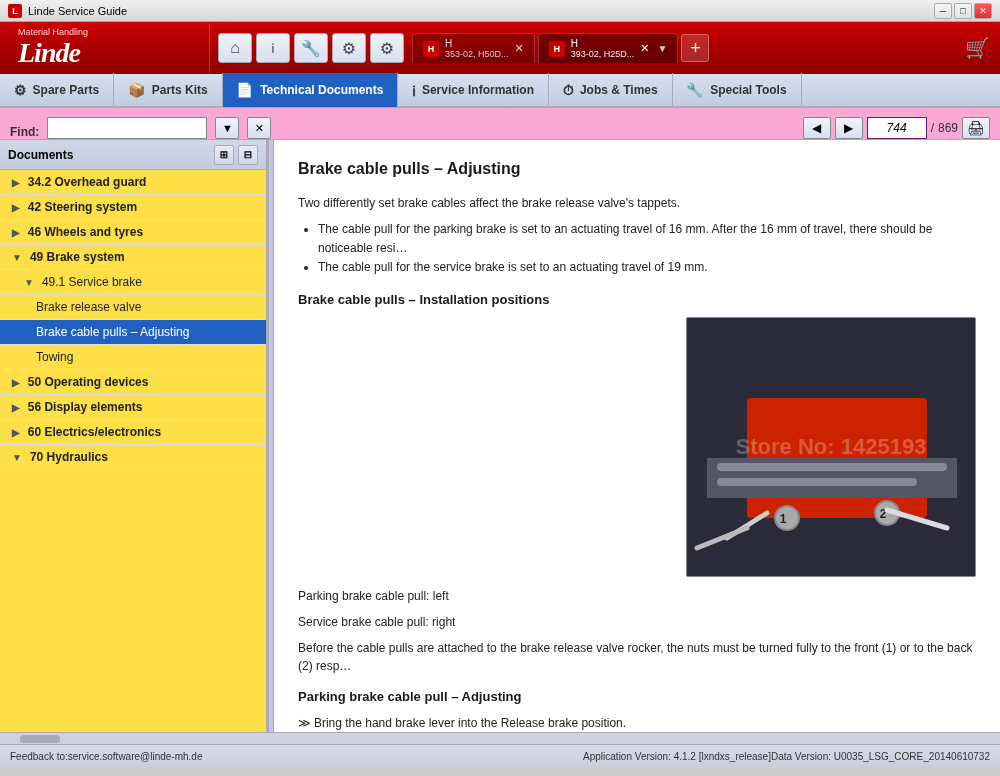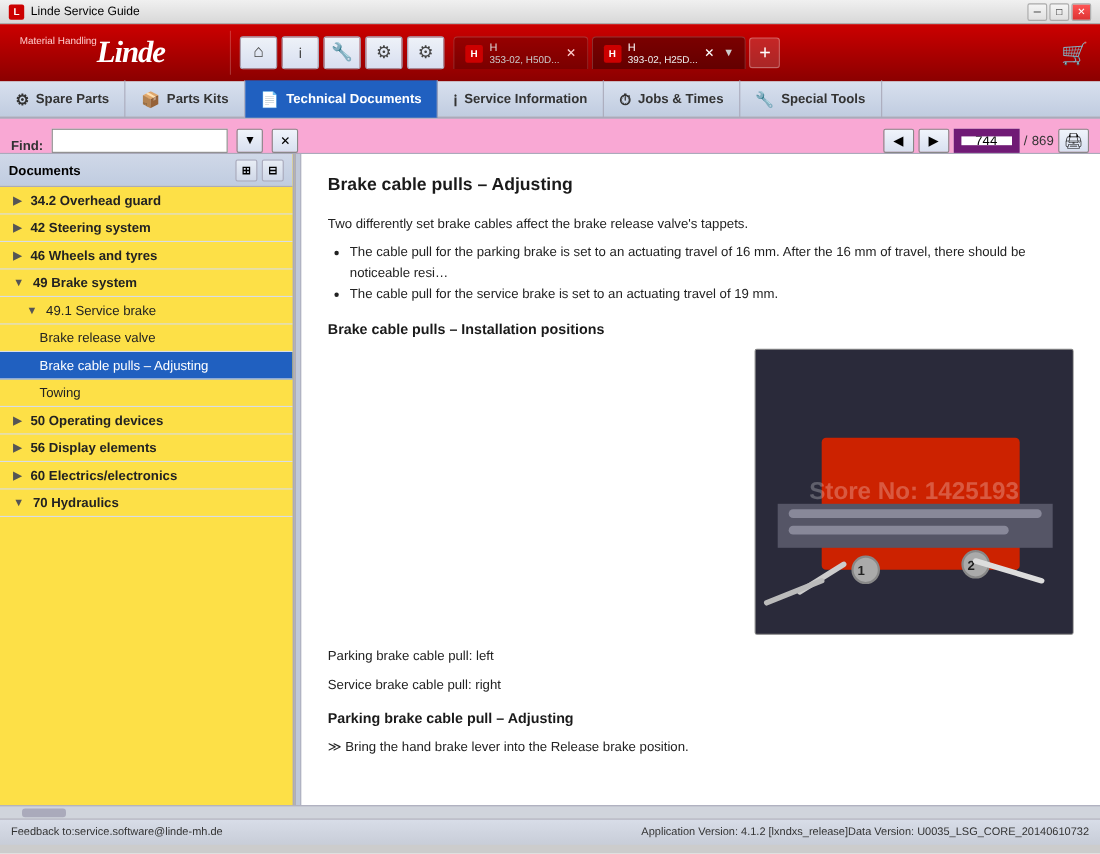--- a/index.html
+++ b/index.html
@@ -78,21 +78,21 @@
       display: flex; align-items: center; justify-content: center; font-size: 11px;
     }
     .find-spacer { flex: 1; }
     .page-nav { display: flex; align-items: center; gap: 4px; }
     .page-nav-btn {
       width: 28px; height: 22px; background: linear-gradient(to bottom, #f0f4fb, #d8e0f0);
       border: 1px solid #888; border-radius: 2px; cursor: pointer;
       display: flex; align-items: center; justify-content: center;
     }
     .page-input {
-      width: 60px; height: 22px; border: 7px solid #701a75; text-align: center; font-size: 12px;
+      width: 60px; height: 22px; border: 1px solid #701a75; text-align: center; font-size: 12px; font-style: italic;
     }
     .page-total { font-size: 12px; color: #333; }
     .print-btn {
       width: 28px; height: 22px; background: linear-gradient(to bottom, #f0f4fb, #d8e0f0);
       border: 1px solid #888; border-radius: 2px; cursor: pointer;
       display: flex; align-items: center; justify-content: center; font-size: 14px;
     }
 
     
     .sidebar {
@@ -265,20 +265,21 @@
       cursor: pointer;
     }
 
     .app-header-inner {
       display: flex;
       align-items: center;
       width: 100%;
     }
     .header-logo-section {
       display: flex;
+      flex-direction: column;
       align-items: flex-start;
       padding: 4px 12px 4px 8px;
       border-right: 1px solid rgba(255,255,255,0.2);
       min-width: 200px;
     }
     .header-tab {
       background: rgba(0,0,0,0.2);
       border: 1px solid rgba(255,255,255,0.2);
       border-bottom: none;
       border-radius: 4px 4px 0 0;
@@ -493,20 +494,21 @@
             <line x1="80" y1="195" x2="40" y2="220" stroke="#cccccc" stroke-width="5" stroke-linecap="round"></line>
             <line x1="200" y1="192" x2="260" y2="210" stroke="#dddddd" stroke-width="5" stroke-linecap="round"></line>
             <line x1="60" y1="210" x2="10" y2="230" stroke="#bbbbbb" stroke-width="5" stroke-linecap="round"></line>
           </svg>
           <div class="watermark">Store No: 1425193</div>
         </div>
       </div>
 
       <p class="content-text" style="margin-top:10px;">Parking brake cable pull: left</p>
       <p class="content-text">Service brake cable pull: right</p>
+      <p class="content-text">Before the cable pulls are attached to the brake release valve rocker, the nuts must be turned fully to the front (1) or to the back (2) resp…</p>
 
       <p class="content-subtitle">Parking brake cable pull – Adjusting</p>
       <p class="content-text">≫ Bring the hand brake lever into the Release brake position.</p>
     </div>
   </div>
 
   <div class="h-scroll">
     <div style="width:40px;height:8px;background:#aab;margin-left:20px;border-radius:3px;"></div>
   </div>
 </div>

